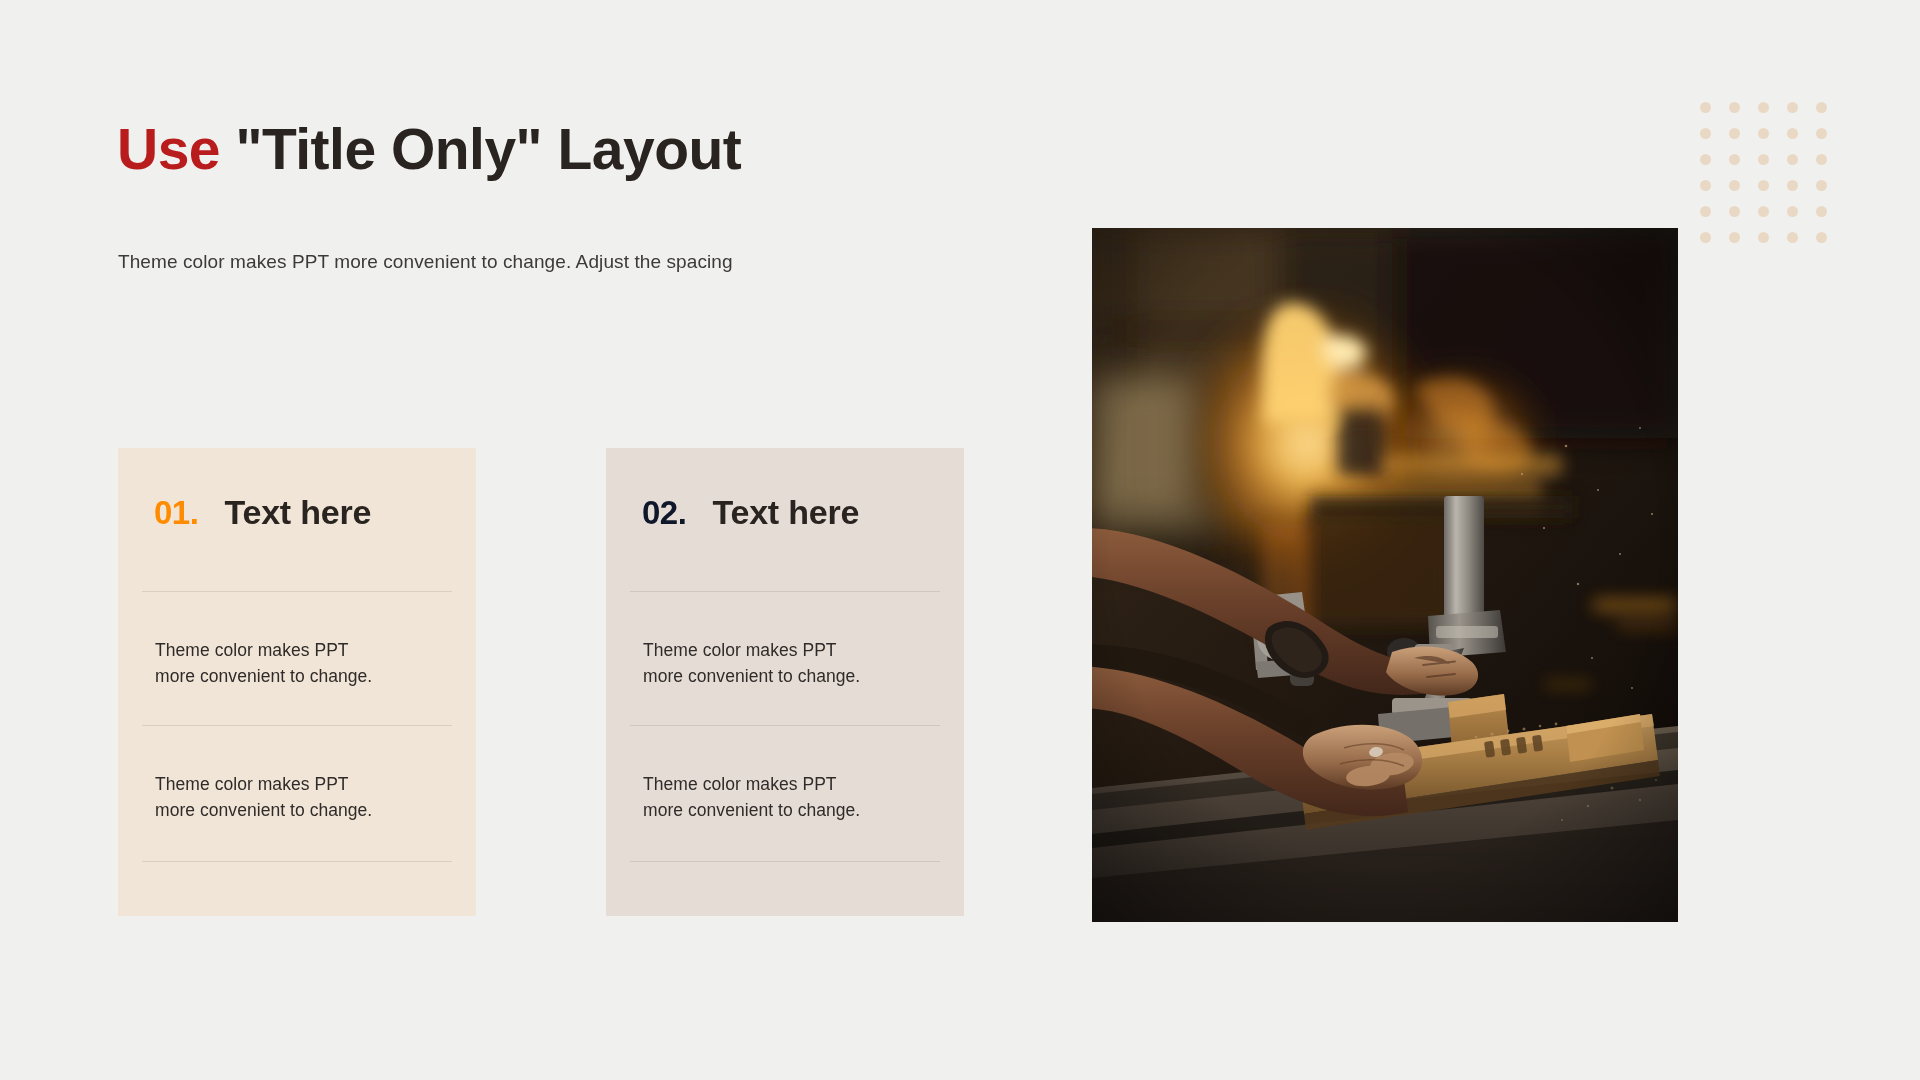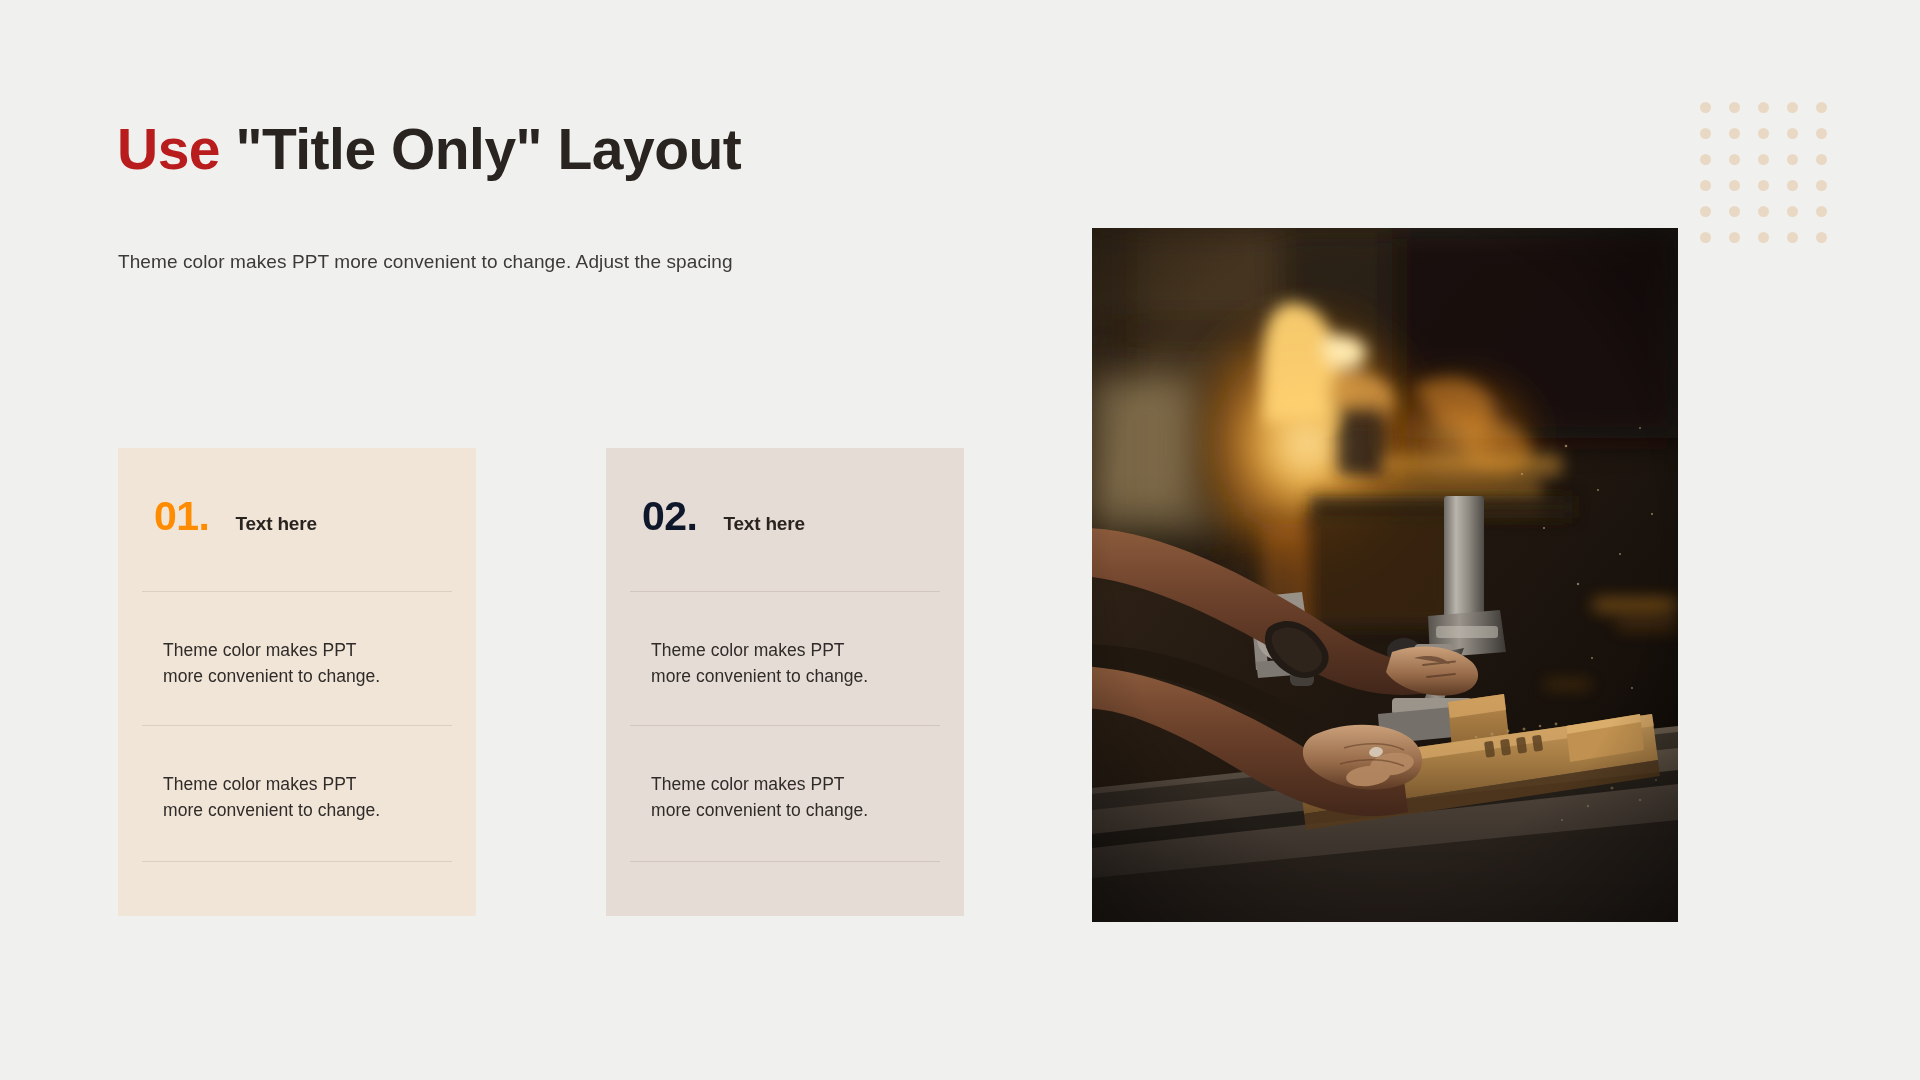--- a/index.html
+++ b/index.html
@@ -82,49 +82,49 @@
 
   .card-head {
     position: absolute;
     left: 36px;
     top: 45px;
     display: flex;
     align-items: baseline;
     white-space: nowrap;
   }
   .card-num {
-    font-size: 41px;
+    font-size: 33px;
     font-weight: bold;
     letter-spacing: -0.5px;
   }
   .card-01 .card-num { color: #ff8c00; }
   .card-02 .card-num { color: #0f172a; }
   .card-title {
-    font-size: 19px;
+    font-size: 34px;
     font-weight: bold;
     color: #2a2420;
     margin-left: 26px;
     letter-spacing: -0.2px;
   }
 
   .card-rule {
     position: absolute;
     left: 24px;
     width: 310px;
     height: 1px;
     background: #ddcfc0;
   }
   .card-02 .card-rule { background: #d3c6bf; }
   .rule-1 { top: 143px; }
   .rule-2 { top: 277px; }
   .rule-3 { top: 413px; }
 
   .card-body {
     position: absolute;
-    left: 45px;
+    left: 37px;
     width: 250px;
     font-size: 17.5px;
     line-height: 26px;
     color: #2f2b28;
     letter-spacing: 0.05px;
   }
   .body-1 { top: 189px; }
   .body-2 { top: 323px; }
   .card-body .line { display: block; white-space: nowrap; }
 

